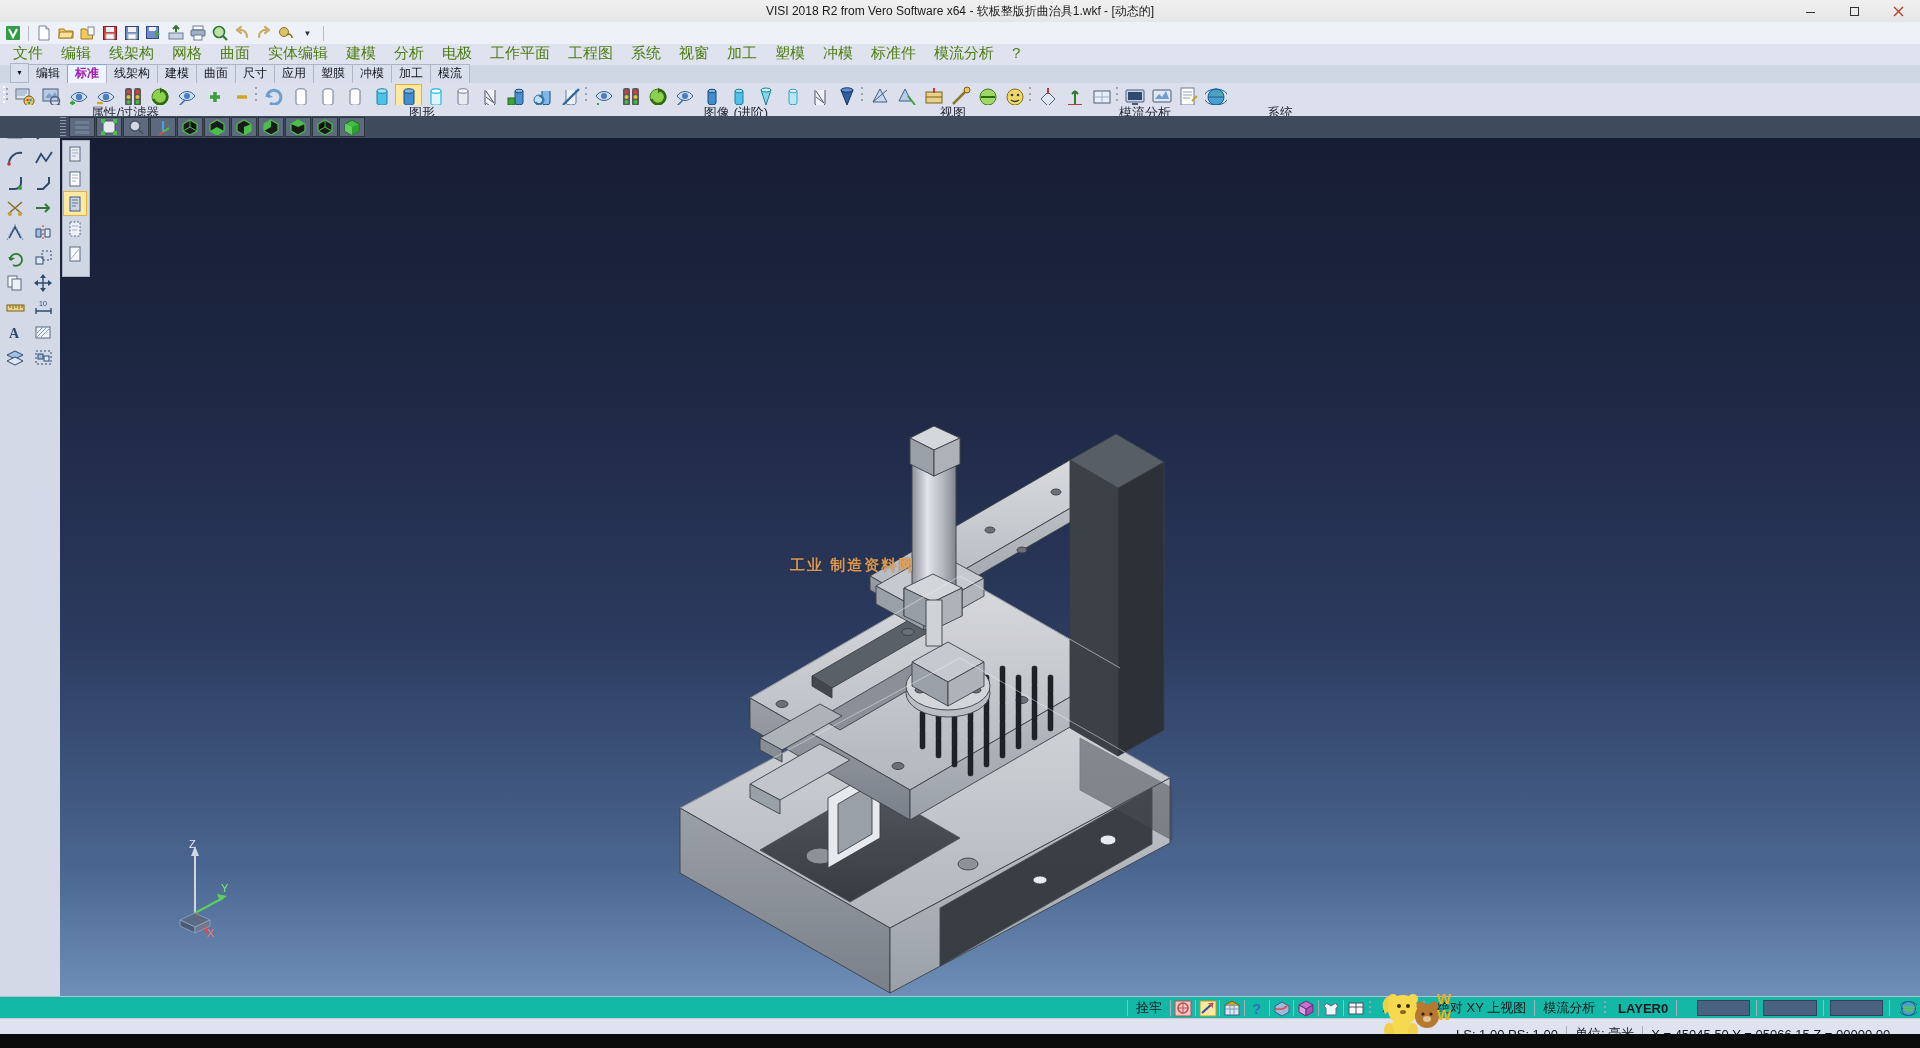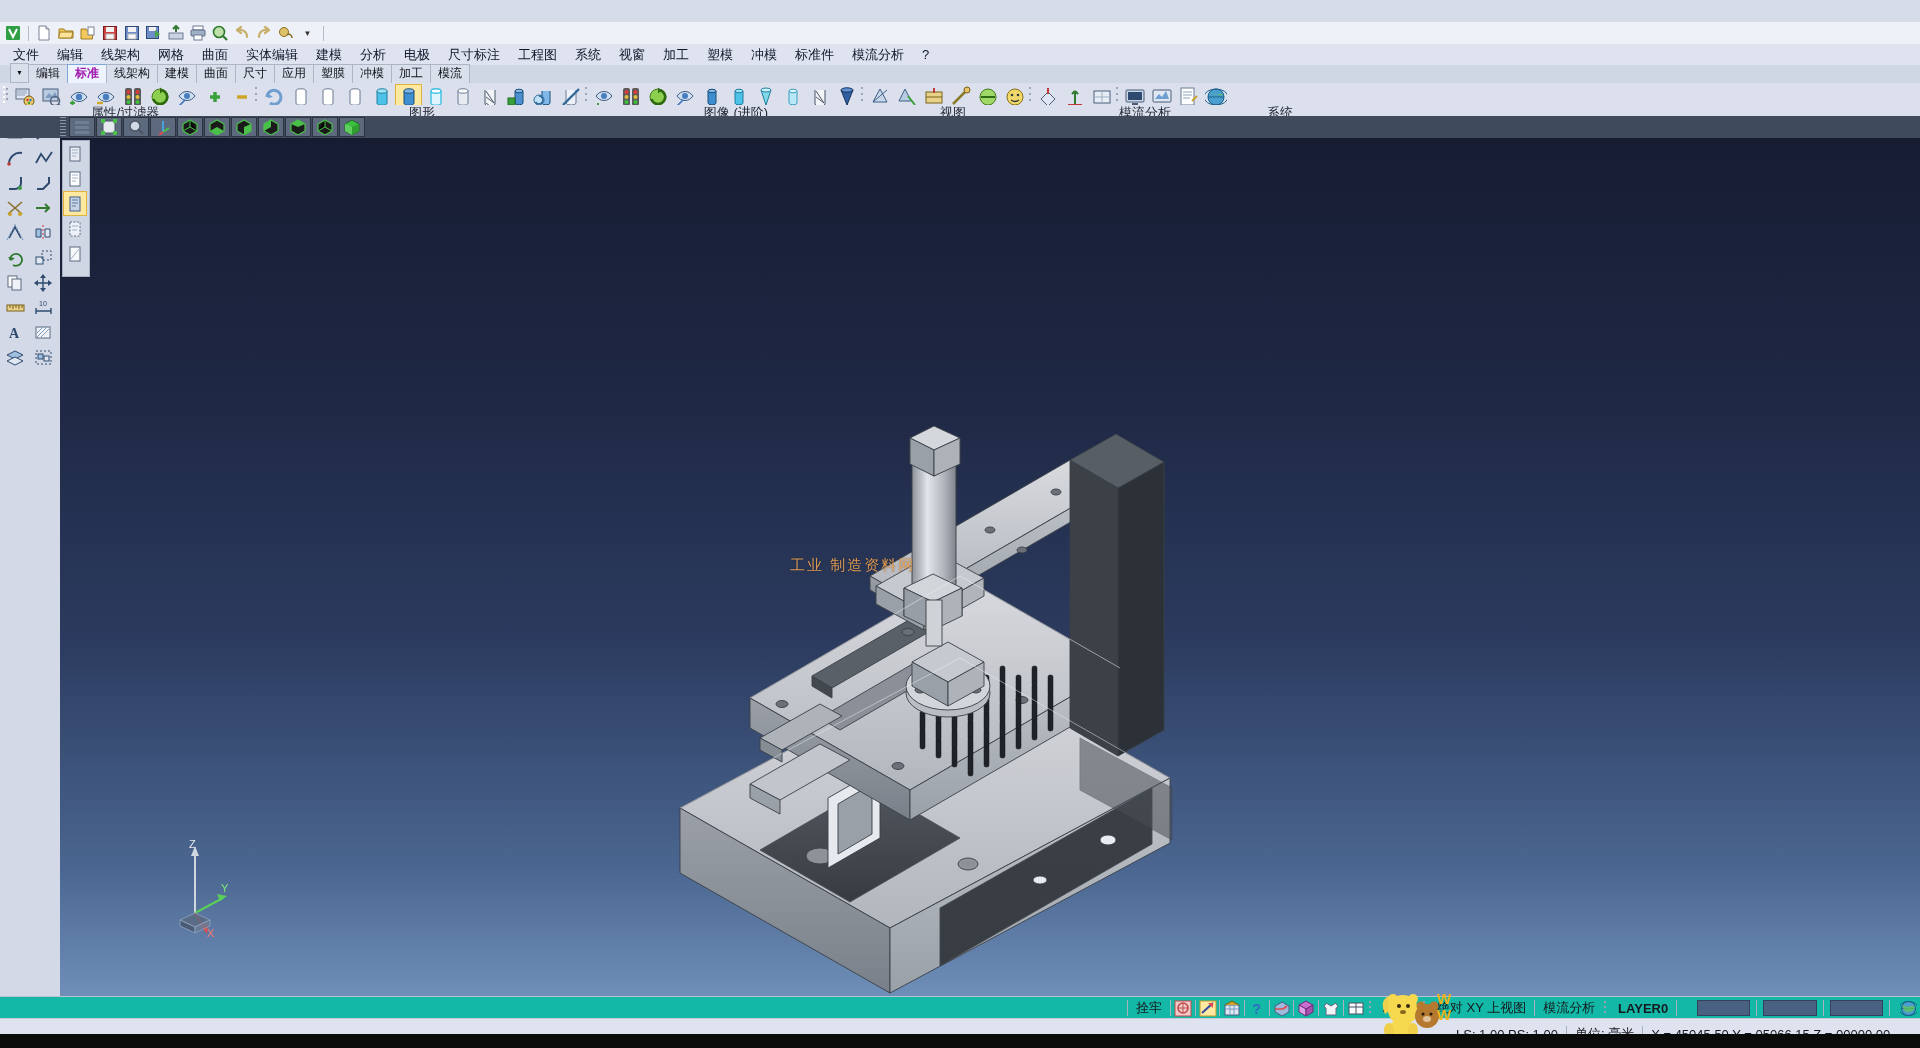--- a/index.html
+++ b/index.html
@@ -44,22 +44,23 @@
   }
   .sep-v { width:1px; height:15px; background:#b6bcc8; margin:0 4px; }
 
   
   .menubar {
     position:absolute; left:0; top:44px; width:1920px; height:21px;
     background:#dfe3ef; display:flex; align-items:center; padding-left:4px;
     border-bottom:1px solid #c2c8d6;
   }
   .menu-item {
-    font-size:13px; color:#0f172a; padding:2px 9px; line-height:16px;
+    font-size:15px; color:#4d7c0f; padding:2px 9px; line-height:16px;
     white-space:nowrap;
+    font-family:Liberation Mono, monospace;
   }
 
   
   .ribbon-tabs {
     position:absolute; left:0; top:65px; width:1920px; height:18px;
     background:#cfd6e4; display:flex; align-items:flex-end; padding-left:10px;
   }
   .ribbon-tab {
     font-size:12px; color:#12141c; padding:1px 7px 1px 7px; height:16px;
     line-height:15px; border:1px solid #aeb6c6; border-bottom:none;
@@ -135,21 +136,21 @@
 
   
   .canvas {
     position:absolute; left:60px; top:138px; width:1860px; height:858px;
     background: linear-gradient(to bottom, #161d33 0%, #1e2743 28%, #2b3a5e 58%, #4a6690 85%, #6f8fb8 100%);
     overflow:hidden;
   }
   .axis-tri { position:absolute; left:105px; top:700px; }
   .watermark {
     position:absolute; left:730px; top:418px;
-    font-size:15px; font-weight:normal;
+    font-size:15px; font-weight:bold;
     color:#e8a050; letter-spacing:2px; opacity:0.92;
     text-shadow:0 0 2px rgba(0,0,0,.4);
   }
 
   
   .statusbar1 {
     position:absolute; left:0; top:996px; width:1920px; height:22px;
     background:#14b8a6; border-top:1px solid #b9c0d0;
     display:flex; align-items:center;
   }
@@ -170,20 +171,40 @@
   }
   .sb-swatch { width:52px; height:14px; background:#4a6282; border:1px solid #33425a; }
   .mascot { position:absolute; left:1365px; top:990px; }
   .bottomblack { position:absolute; left:0; top:1034px; width:1920px; height:14px; background:#0b0b0b; }
 </style>
 </head>
 <body>
 
 <div id="app">
 
+  <div class="titlebar">
+    <div class="title-text">VISI 2018 R2 from Vero Software x64 - 软板整版折曲治具1.wkf - [动态的]</div>
+    <div class="win-btns">
+      <div class="win-btn">
+        <svg width="11" height="11" viewBox="0 0 11 11">
+            <rect x="1" y="6" width="9" height="1" fill="#333"></rect>
+          </svg>
+      </div>
+      <div class="win-btn">
+        <svg width="11" height="11" viewBox="0 0 11 11">
+            <rect x="1.5" y="1.5" width="8" height="8" fill="none" stroke="#333"></rect>
+          </svg>
+      </div>
+      <div class="win-btn close">
+        <svg width="11" height="11" viewBox="0 0 11 11">
+            <path d="M1 1 L10 10 M10 1 L1 10" stroke="#c0392b" stroke-width="1.4"></path>
+          </svg>
+      </div>
+    </div>
+  </div>
 
   <div class="qat">
     <div class="qat-ico">
       <svg width="16" height="16" viewBox="0 0 16 16">
           <rect x="1" y="1" width="14" height="14" rx="1" fill="#2f9e44"></rect>
           <path d="M4 4 L8 12 L12 4" stroke="#fff" stroke-width="2" fill="none"></path>
         </svg>
     </div>
     <div class="sep-v"></div>
     <div class="qat-ico">
@@ -267,21 +288,21 @@
   <div class="menubar">
     <div class="menu-item">文件</div>
     <div class="menu-item">编辑</div>
     <div class="menu-item">线架构</div>
     <div class="menu-item">网格</div>
     <div class="menu-item">曲面</div>
     <div class="menu-item">实体编辑</div>
     <div class="menu-item">建模</div>
     <div class="menu-item">分析</div>
     <div class="menu-item">电极</div>
-    <div class="menu-item">尺寸标注</div>
+    <div class="menu-item">工作平面</div>
     <div class="menu-item">工程图</div>
     <div class="menu-item">系统</div>
     <div class="menu-item">视窗</div>
     <div class="menu-item">加工</div>
     <div class="menu-item">塑模</div>
     <div class="menu-item">冲模</div>
     <div class="menu-item">标准件</div>
     <div class="menu-item">模流分析</div>
     <div class="menu-item">?</div>
   </div>

